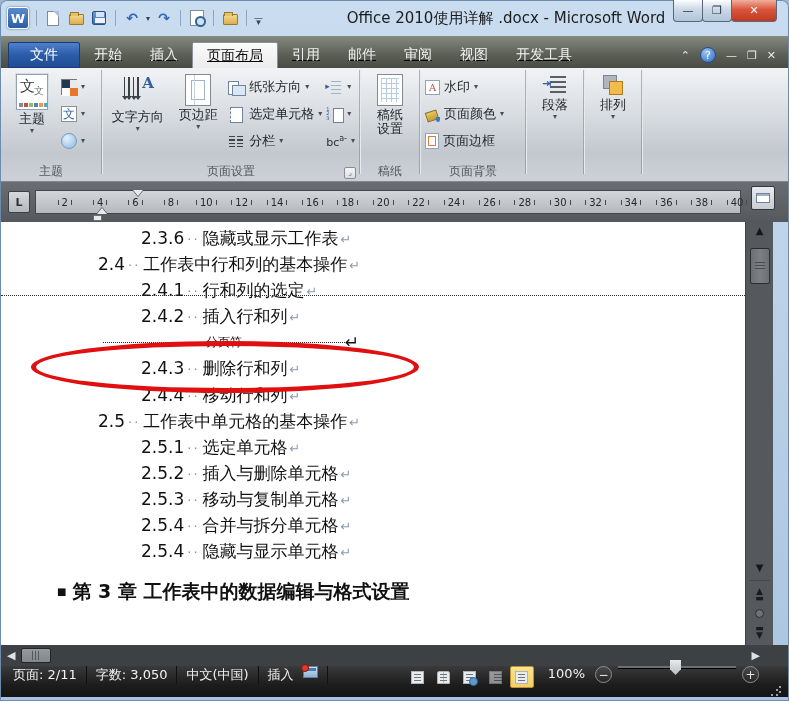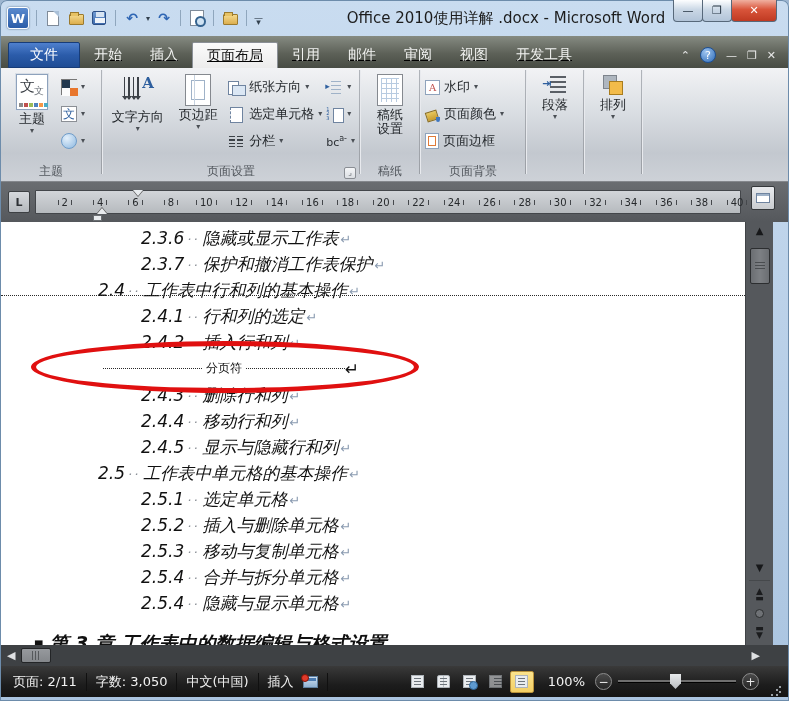--- a/index.html
+++ b/index.html
@@ -121,25 +121,25 @@
   .ind-hang{position:absolute;left:61px;bottom:-1px;width:0;height:0;border:5px solid transparent;border-bottom:6px solid #e8ebee;filter:drop-shadow(0 -1px 0 #555);}
   .ind-box{position:absolute;left:57px;bottom:-8px;width:9px;height:6px;background:#e8ebee;border:1px solid #6a6e72;}
   .ruler-toggle{position:absolute;right:13px;top:4px;width:24px;height:24px;background:linear-gradient(#e9ebee,#c9ccd0);border:1px solid #35383b;border-radius:2px;
     display:flex;align-items:center;justify-content:center;}
   .ruler-toggle::before{content:"";width:12px;height:8px;background:#fff;border:1px solid #6f84a0;box-shadow:inset 0 2px 0 #9fb2c8;}
 
   
   .docwrap{position:absolute;left:1px;top:222px;width:787px;height:423px;display:flex;}
   .doc{position:relative;width:744px;height:100%;background:#fff;overflow:hidden;
     font-family:"DejaVu Serif","Liberation Serif",serif;font-size:17px;color:#111;}
-  .dline{height:26.1px;line-height:26.1px;white-space:nowrap;font-style:italic;}
+  .dline{height:26.1px;line-height:26.1px;white-space:nowrap;}
   .dline .sp{color:#8a8f96;letter-spacing:2px;font-size:13px;margin:0 3px;}
   .dline .pilcrow{color:#8a9bb0;font-size:13px;margin-left:2px;}
   .lvl1{padding-left:97px;} .lvl2{padding-left:140px;}
-  .heading{padding-left:33px;font-weight:bold;font-size:19px;}
+  .heading{padding-left:56px;font-weight:bold;font-size:19px;}
   .heading .bullet{font-size:10px;vertical-align:3px;margin-right:6px;color:#111;}
   .pbreak{display:flex;align-items:center;height:26.1px;margin-left:102px;width:256px;}
   .pbreak .lead{flex:1;border-top:1.5px dotted #2a2a2a;height:0;}
   .pbreak .plabel{padding:0 4px;font-size:12px;}
   .autobreak{position:absolute;left:0;right:0;top:73px;border-top:1.5px dotted #2a2a2a;height:0;}
   .redellipse{position:absolute;left:30px;top:119px;width:388px;height:52px;border:5px solid #e01010;border-radius:50%;}
 
   
   .vscroll{position:relative;width:28px;height:100%;background:#55585c;border-left:1px solid #404346;display:flex;flex-direction:column;align-items:center;}
   .varrow{color:#17181a;font-size:10px;line-height:10px;padding-top:4px;}
@@ -154,21 +154,21 @@
   
   .hscroll{position:absolute;left:1px;top:645px;width:787px;height:21px;background:#3e4144;display:flex;align-items:center;}
   .harrow{color:#dfe1e3;font-size:11px;padding:0 6px;}
   .hthumb{width:30px;height:15px;background:linear-gradient(#96999d,#84878b);border:1px solid #232527;border-radius:2px;
     display:flex;align-items:center;justify-content:center;}
   .hthumb::before{content:"";width:9px;height:9px;background:repeating-linear-gradient(90deg,#55585b 0 1px,transparent 1px 3px);}
   .hspacer{flex:1;}
 
   
   .statusbar{position:absolute;left:1px;top:666px;width:787px;height:31px;background:linear-gradient(#3a3a3a,#1d1d1d 60%,#141414);
-    display:flex;align-items:center;color:#f2f2f2;font-size:13px;}
+    display:flex;align-items:flex-start;color:#f2f2f2;font-size:13px;}
   .ssep{width:1px;height:18px;background:#4e4e4e;border-right:1px solid #101010;margin:0 9px;}
   .sitem{white-space:nowrap;}
   .sitem.first{margin-left:12px;}
   .macroicon{width:15px;height:12px;background:linear-gradient(#cfe0f0,#8fb2d4);border:1px solid #5d7globe;border:1px solid #5d7fa0;position:relative;margin-left:9px;}
   .macroicon::before{content:"";position:absolute;left:1px;top:1px;right:1px;height:3px;background:#4a7ab0;}
   .macroicon::after{content:"";position:absolute;left:-3px;top:-3px;width:6px;height:6px;border-radius:50%;background:#e03a2a;border:1px solid #7e1408;}
   .viewbtns{display:flex;margin-left:auto;gap:2px;}
   .vbtn{width:24px;height:22px;display:flex;align-items:center;justify-content:center;border-radius:2px;}
   .vbtn.active{background:linear-gradient(#fbe38d,#f3cf65);border:1px solid #b9923a;}
   .vglyph{width:13px;height:13px;position:relative;background:#e9ecef;border:1px solid #aeb4ba;}
@@ -526,33 +526,31 @@
       <div class="ind-box"></div>
     </div>
     <div class="ruler-toggle"></div>
   </div>
 
   <div class="docwrap">
     <div class="doc">
       <div style="height:3px;"></div>
       <div id="doc-lines">
           <div class="dline lvl2"><span>2.3.6</span><span class="sp">··</span><span>隐藏或显示工作表</span><span class="pilcrow">↵</span></div>
-          <div class="dline lvl2"><span>2.3.7</span><span class="sp">··</span><span>保护和撤消工作表保护</span><span class="pilcrow">↵</span></div>
           <div class="dline lvl1"><span>2.4</span><span class="sp">··</span><span>工作表中行和列的基本操作</span><span class="pilcrow">↵</span></div>
           <div class="dline lvl2"><span>2.4.1</span><span class="sp">··</span><span>行和列的选定</span><span class="pilcrow">↵</span></div>
           <div class="dline lvl2"><span>2.4.2</span><span class="sp">··</span><span>插入行和列</span><span class="pilcrow">↵</span></div>
           <div class="pbreak">
             <span class="lead"></span>
             <span class="plabel">分页符</span>
             <span class="lead"></span>
             <span class="pilcrow">↵</span>
           </div>
           <div class="dline lvl2"><span>2.4.3</span><span class="sp">··</span><span>删除行和列</span><span class="pilcrow">↵</span></div>
           <div class="dline lvl2"><span>2.4.4</span><span class="sp">··</span><span>移动行和列</span><span class="pilcrow">↵</span></div>
-          <div class="dline lvl2"><span>2.4.5</span><span class="sp">··</span><span>显示与隐藏行和列</span><span class="pilcrow">↵</span></div>
           <div class="dline lvl1"><span>2.5</span><span class="sp">··</span><span>工作表中单元格的基本操作</span><span class="pilcrow">↵</span></div>
           <div class="dline lvl2"><span>2.5.1</span><span class="sp">··</span><span>选定单元格</span><span class="pilcrow">↵</span></div>
           <div class="dline lvl2"><span>2.5.2</span><span class="sp">··</span><span>插入与删除单元格</span><span class="pilcrow">↵</span></div>
           <div class="dline lvl2"><span>2.5.3</span><span class="sp">··</span><span>移动与复制单元格</span><span class="pilcrow">↵</span></div>
           <div class="dline lvl2"><span>2.5.4</span><span class="sp">··</span><span>合并与拆分单元格</span><span class="pilcrow">↵</span></div>
           <div class="dline lvl2"><span>2.5.4</span><span class="sp">··</span><span>隐藏与显示单元格</span><span class="pilcrow">↵</span></div>
           <div style="height: 14px;"></div>
           <div class="dline heading"><span class="bullet">■</span><span>第 3 章  工作表中的数据编辑与格式设置</span></div>
         </div>
       <div class="autobreak"></div>

